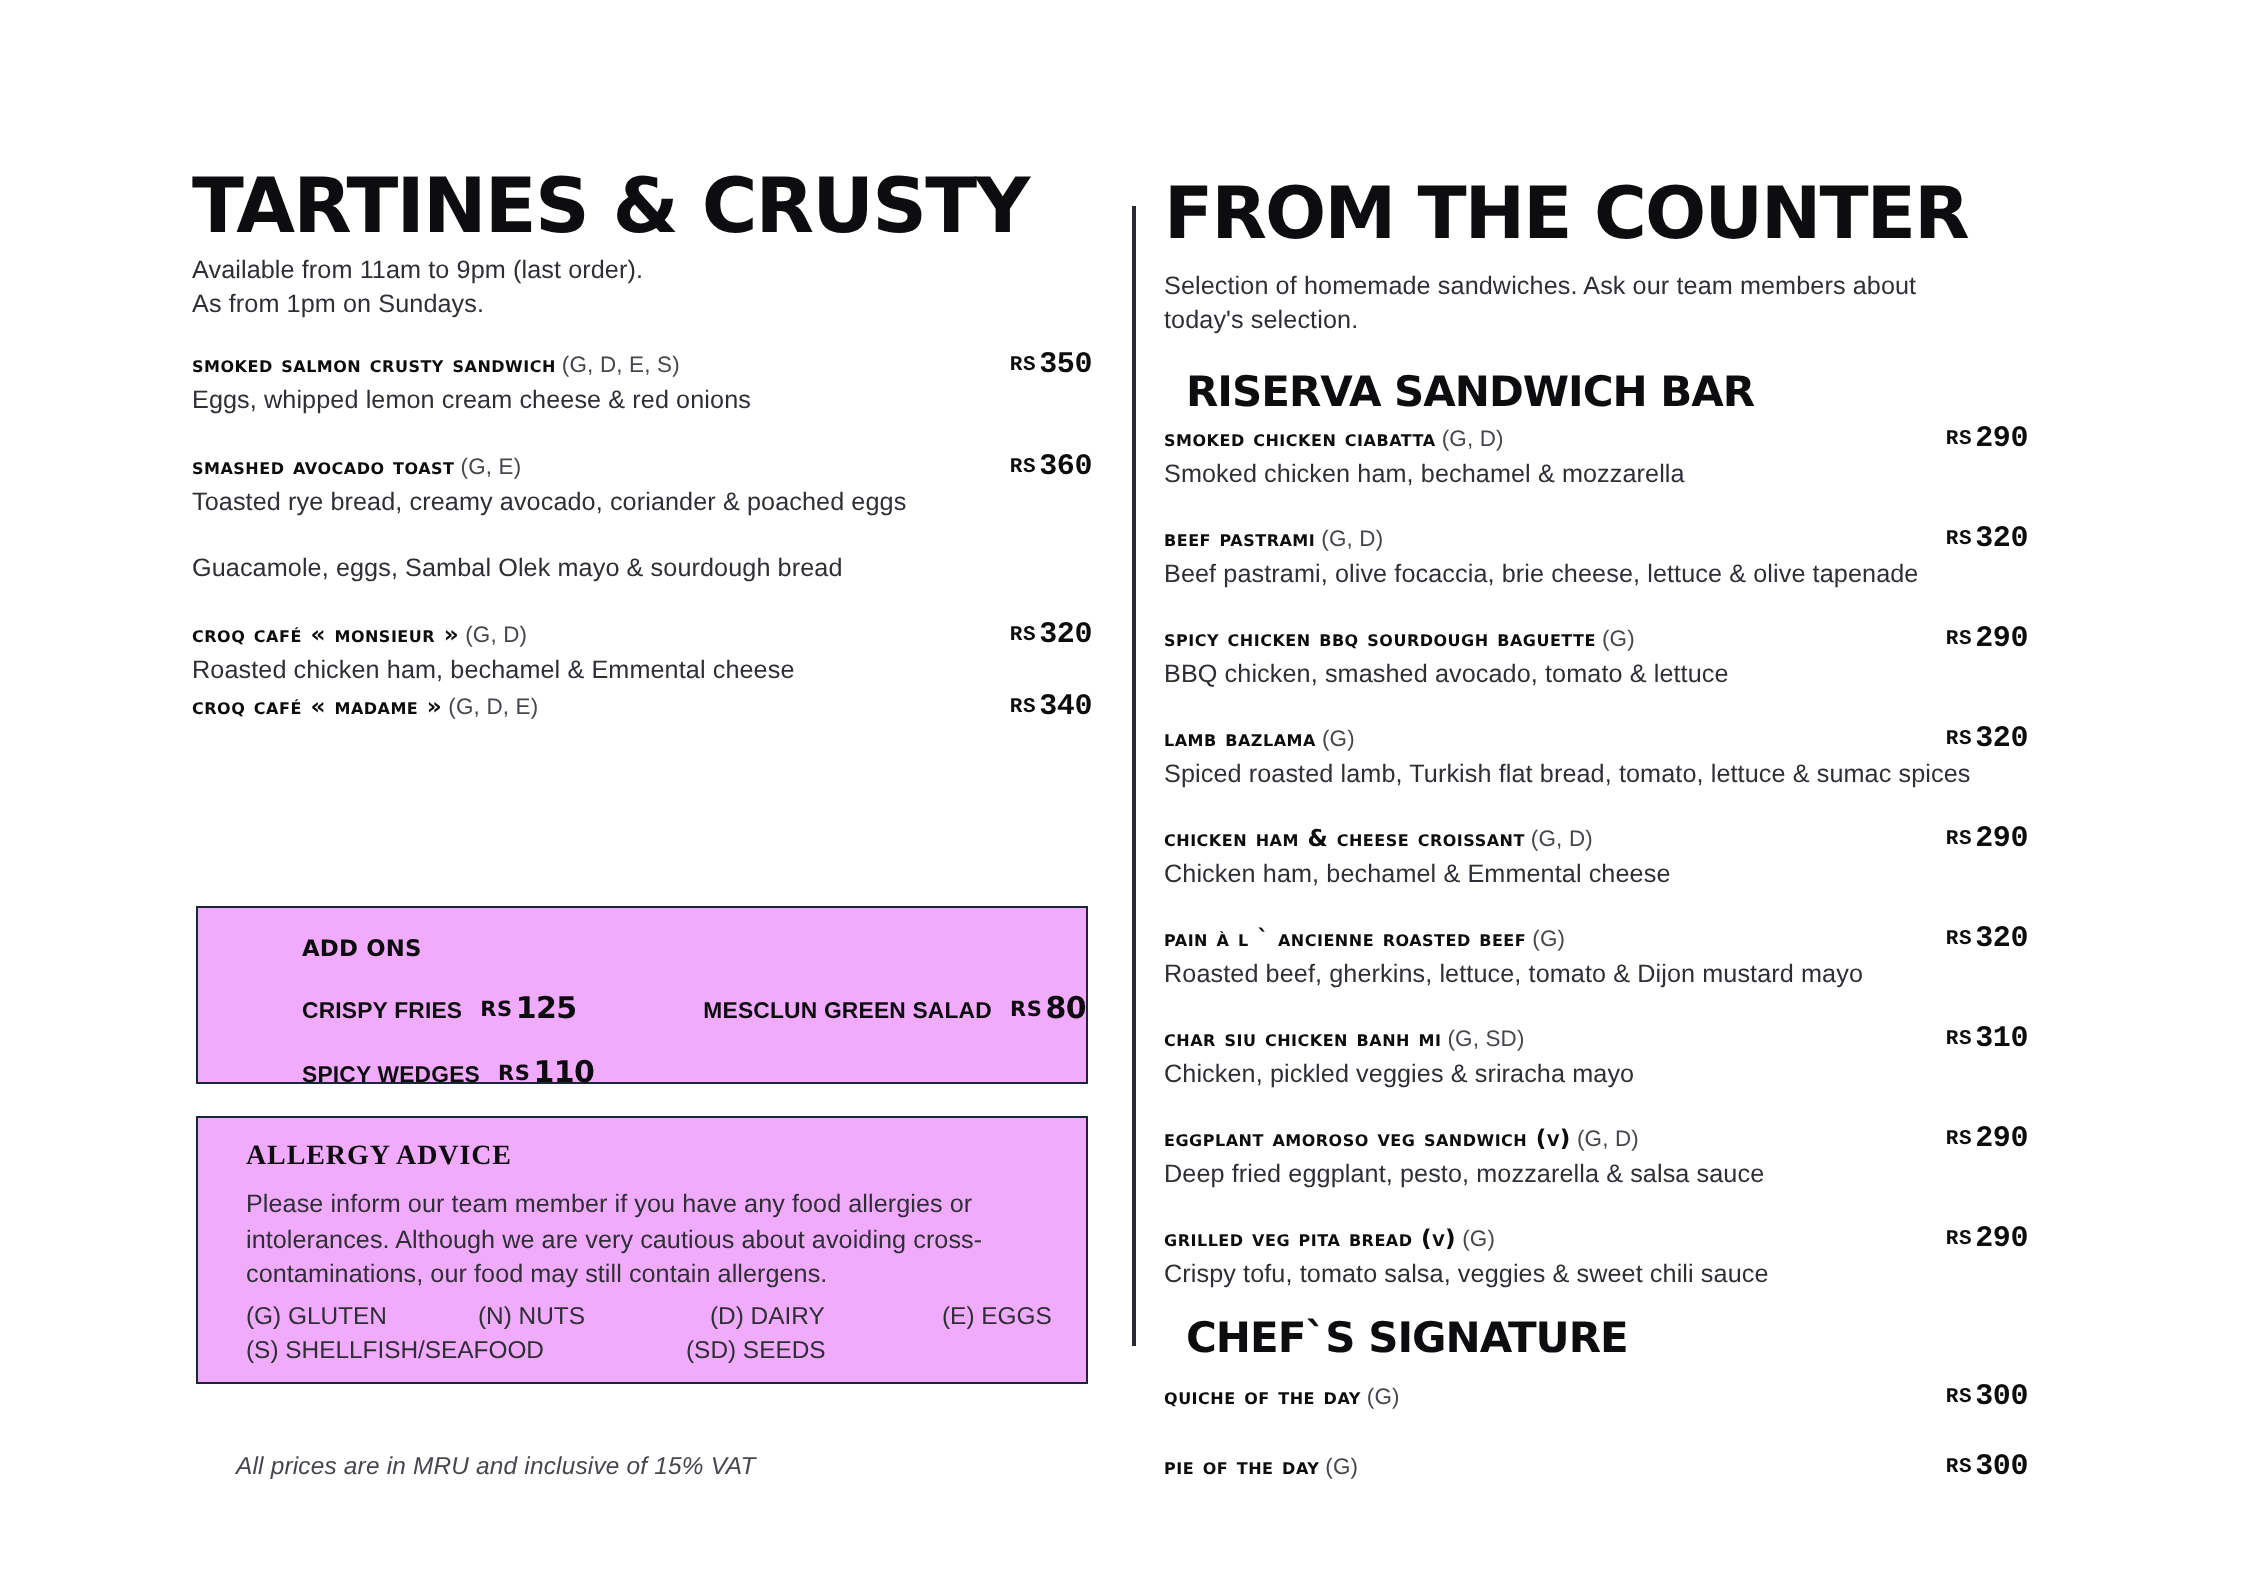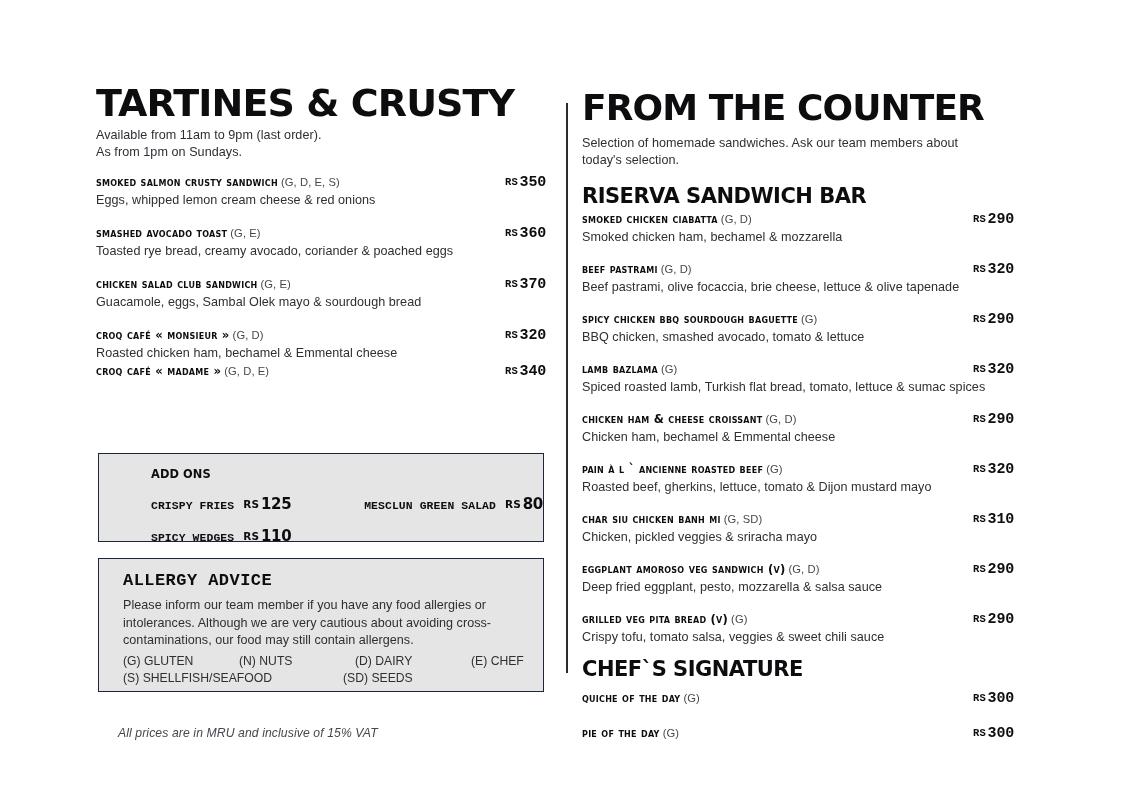--- a/index.html
+++ b/index.html
@@ -65,20 +65,21 @@
     letter-spacing: 0.05px;
   }
 
   .sub-title {
     font-family: "DejaVu Sans", sans-serif;
     font-weight: 700;
     font-size: 21px;
     letter-spacing: -0.5px;
     color: #0d0d10;
     white-space: nowrap;
+    margin-left: 11px;
   }
 
   
   .items { margin-top: 0; }
 
   .item { position: relative; }
 
   .item-head {
     display: flex;
     align-items: baseline;
@@ -130,21 +131,21 @@
     line-height: 16px;
     color: #2e2e34;
     letter-spacing: 0.05px;
     margin-top: 1px;
   }
 
   
   .box {
     position: absolute;
     border: 1.4px solid #1b2738;
-    background: #e5e5e5;
+    background: #f0abfc;
   }
 
   #addons-box {
     left: 98px;
     top: 453px;
     width: 446px;
     height: 89px;
   }
   #allergy-box {
     left: 98px;
@@ -169,21 +170,21 @@
     align-items: baseline;
     white-space: nowrap;
   }
   .addons-cell {
     display: flex;
     align-items: baseline;
   }
   .addons-cell.first { width: 200px; }
 
   .addon-label {
-    font-family: Liberation Mono, monospace;
+    font-family: Liberation Sans, sans-serif;
     font-weight: 700;
     font-size: 11.4px;
     letter-spacing: 0.1px;
     color: #0d0d10;
   }
   .addon-price {
     font-family: "DejaVu Sans", sans-serif;
     font-weight: 700;
     font-size: 15px;
     color: #0d0d10;
@@ -194,23 +195,23 @@
     font-size: 10.5px;
     letter-spacing: 0.3px;
     padding-right: 1.5px;
     position: relative;
     top: -1px;
   }
 
   .allergy-inner { padding: 12px 0 0 24px; }
 
   .allergy-title {
-    font-family: Liberation Mono, monospace;
-    font-weight: 700;
-    font-size: 17px;
+    font-family: Liberation Serif, serif;
+    font-weight: 700;
+    font-size: 14px;
     letter-spacing: 0.45px;
     color: #0d0d10;
   }
 
   .allergy-text {
     margin-top: 7px;
     font-size: 12.6px;
     line-height: 17.5px;
     color: #2e2e34;
     width: 392px;
@@ -259,24 +260,20 @@
           <div class="item-desc">Eggs, whipped lemon cream cheese &amp; red onions</div>
         </div>
         <div class="item" style="margin-top: 17px;">
           <div class="item-head">
             <div class="item-name">Smashed avocado toast<span class="item-alg">(G, E)</span></div>
             <div class="item-price"><span class="cur">RS</span>360</div>
           </div>
           <div class="item-desc">Toasted rye bread, creamy avocado, coriander &amp; poached eggs</div>
         </div>
         <div class="item" style="margin-top: 17px;">
-          <div class="item-head">
-            <div class="item-name">Chicken salad club sandwich<span class="item-alg">(G, E)</span></div>
-            <div class="item-price"><span class="cur">RS</span>370</div>
-          </div>
           <div class="item-desc">Guacamole, eggs, Sambal Olek mayo &amp; sourdough bread</div>
         </div>
         <div class="item" style="margin-top: 17px;">
           <div class="item-head">
             <div class="item-name">Croq café « monsieur »<span class="item-alg">(G, D)</span></div>
             <div class="item-price"><span class="cur">RS</span>320</div>
           </div>
           <div class="item-desc">Roasted chicken ham, bechamel &amp; Emmental cheese</div>
         </div>
         <div class="item" style="margin-top: 2px;">
@@ -314,21 +311,21 @@
 
   <div class="box" id="allergy-box">
     <div class="allergy-inner">
       <div class="allergy-title">ALLERGY ADVICE</div>
       <div class="allergy-text">Please inform our team member if you have any food allergies or intolerances. Although we are very cautious about avoiding cross-contaminations, our food may still contain allergens.</div>
       <div class="legend" id="allergy-legend">
           <div class="legend-row">
             <span class="legend-cell">(G) GLUTEN</span>
             <span class="legend-cell">(N) NUTS</span>
             <span class="legend-cell">(D) DAIRY</span>
-            <span class="legend-cell">(E) CHEF</span>
+            <span class="legend-cell">(E) EGGS</span>
           </div>
           <div class="legend-row">
             <span class="legend-cell wide">(S) SHELLFISH/SEAFOOD</span>
             <span class="legend-cell">(SD) SEEDS</span>
           </div>
         </div>
     </div>
   </div>
 
   <div class="footnote">All prices are in MRU and inclusive of 15% VAT</div>

